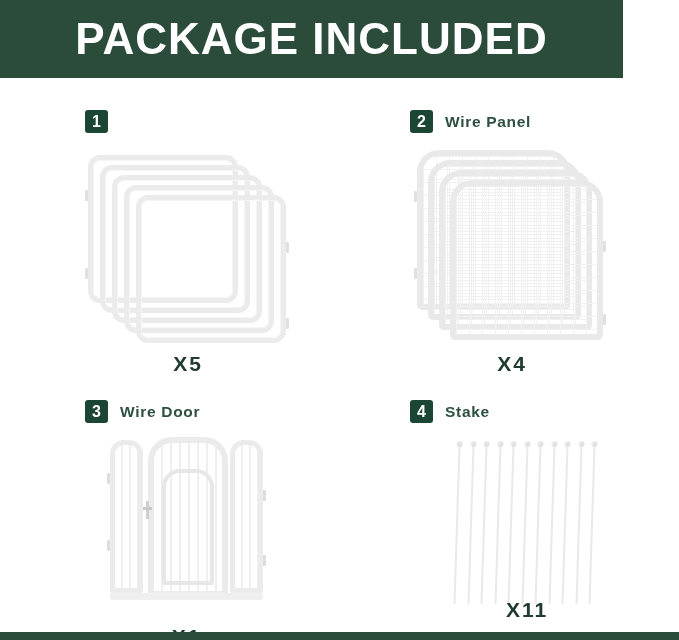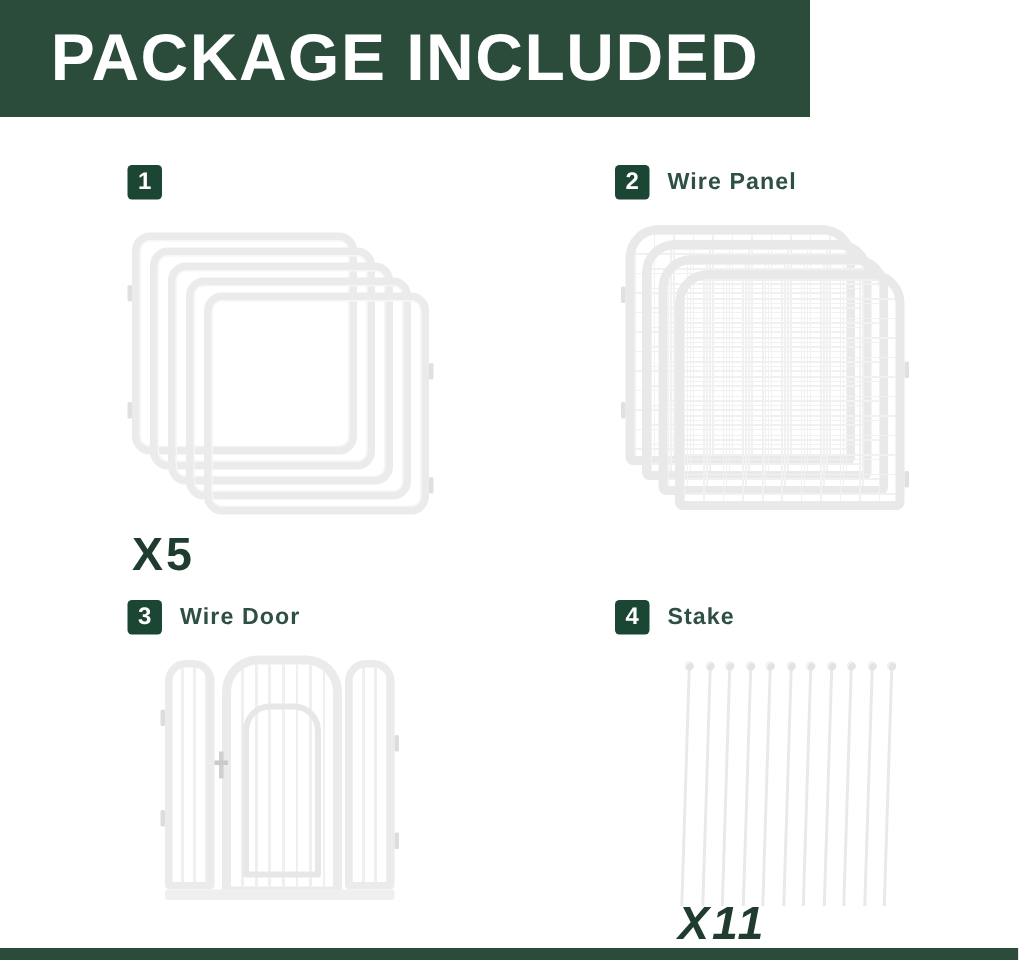--- a/index.html
+++ b/index.html
@@ -2,21 +2,21 @@
 <html style="--banner-green: #2B4B3B; --badge-green: #1B4634; --label-text: #2E5042; --count-text: #203C2E; --line-light: #EBEBEB;"><head>
 <meta charset="utf-8">
 <style>
   html,body{margin:0;padding:0;background:#fff;}
   .canvas{
     position:relative;width:679px;height:640px;background:#ffffff;
     font-family:"Liberation Sans",sans-serif;overflow:hidden;
   }
   
   .banner{
-    position:absolute;left:0;top:0;width:540px;height:78px;
+    position:absolute;left:0;top:0;width:623px;height:78px;
     background:var(--banner-green,#2B4B3B);
     display:flex;align-items:center;justify-content:center;text-align:right;
   }
   .banner-title{
     color:#ffffff;font-size:44px;font-weight:800;letter-spacing:1px;white-space:nowrap;
   }
   
   .footer-bar{
     position:absolute;left:0;top:632px;width:679px;height:8px;
     background:var(--banner-green,#2B4B3B);
@@ -30,27 +30,27 @@
 
   .item-header{position:absolute;left:25px;top:5px;display:flex;align-items:center;gap:12px;}
   .badge{
     width:23px;height:23px;border-radius:3px;background:var(--badge-green,#1B4634);
     color:#fff;font-size:16px;font-weight:700;display:flex;align-items:center;justify-content:center;
   }
   .item-label{
     color:var(--label-text,#2E5042);font-size:15.5px;font-weight:600;letter-spacing:.7px;white-space:nowrap;
   }
   .count{
-    position:absolute;text-align:left;color:var(--count-text,#203C2E);
-    font-size:31px;font-weight:800;letter-spacing:2px;
+    position:absolute;text-align:center;color:var(--count-text,#203C2E);
+    font-size:21px;font-weight:800;letter-spacing:2px;
   }
   .q1 .count{left:28px;top:247px;width:200px;}
   .q2 .count{left:32px;top:247px;width:190px;}
   .q3 .count{left:45px;top:203px;width:163px;margin-top:27px;}
-  .q4 .count{left:67px;top:203px;width:150px;font-style:italic;}
+  .q4 .count{left:67px;top:203px;width:150px;}
 
   
   .acrylic-stack{position:absolute;left:28px;top:50px;width:200px;height:192px;}
   .acrylic-frame{
     position:absolute;width:150px;height:148px;box-sizing:border-box;
     border:5px solid var(--line-light,#EBEBEB);border-radius:12px;
     box-shadow:inset 0 0 0 1px #f6f6f6;
   }
   
   .wire-stack{position:absolute;left:32px;top:45px;width:190px;height:195px;}
@@ -138,20 +138,21 @@
           <span class="clip" style="left: -9px; top: 35px;"></span>
           <span class="clip" style="left: -9px; top: 112px;"></span>
         </div>
         <div class="wire-frame" style="left: 11px; top: 10px;"></div>
         <div class="wire-frame" style="left: 22px; top: 20px;"></div>
         <div class="wire-frame" style="left: 33px; top: 30px;">
           <span class="clip" style="right: -9px; top: 55px;"></span>
           <span class="clip" style="right: -9px; top: 128px;"></span>
         </div>
       </div>
+    <div class="count">X4</div>
   </div>
 
   <div class="quad q3">
     <div class="item-header">
       <span class="badge">3</span>
       <span class="item-label">Wire Door</span>
     </div>
     <div class="door">
       <div class="door-side left">
         <span class="hinge" style="left:-8px;top:28px;"></span>

